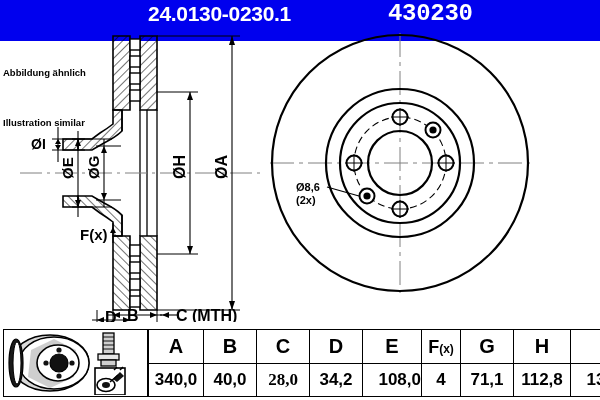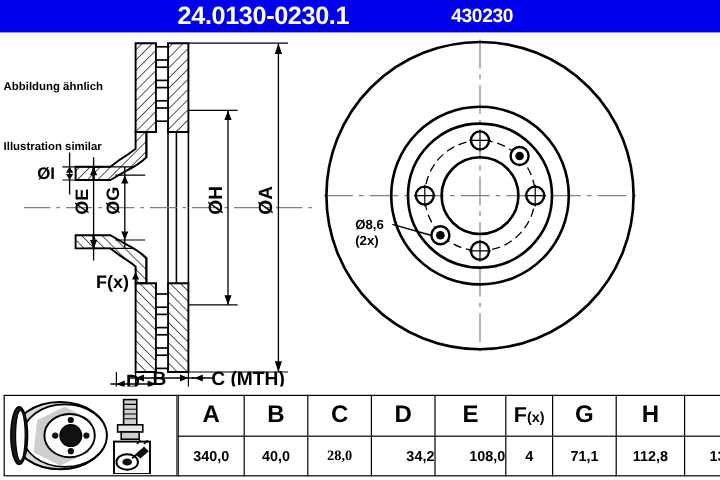--- a/index.html
+++ b/index.html
@@ -13,39 +13,40 @@
     position: relative;
     overflow: hidden;
     font-family: "Liberation Sans", sans-serif;
     color: #000;
   }
 
   
   #header-bar {
     position: absolute;
     left: 0; top: 0;
-    width: 600px; height: 27px;
+    width: 600px; height: 41px;
     background: #0000ee;
     color: #ffffff;
   }
   #header-part-number {
     position: absolute;
     left: 148px; top: 1px;
     font-size: 21px;
     font-weight: bold;
     letter-spacing: -0.3px;
     line-height: 25px;
   }
   #header-ref-number {
     position: absolute;
-    left: 376px; top: 1px;
-    font-size: 16px;
+    left: 388px; top: 1px;
+    font-size: 24px;
     font-weight: bold;
     letter-spacing: -0.3px;
     line-height: 25px;
+    font-family: Liberation Mono, monospace;
   }
 
   
   #notice {
     position: absolute;
     left: 3px; top: 29px;
     font-size: 9.5px;
     font-weight: bold;
     line-height: 11.5px;
   }
@@ -87,21 +88,21 @@
     text-align: center;
     font-weight: bold;
     padding: 0;
   }
   #spec-table tr.hdr td {
     height: 31px;
     font-size: 20px;
   }
   #spec-table tr.val td {
     height: 31px;
-    font-size: 12px;
+    font-size: 17px;
   }
   .fx-main { font-size: 18px; }
   .fx-sub  { font-size: 12px; }
 
   .svg-text {
     font-family: "Liberation Sans", sans-serif;
     font-weight: bold;
     fill: #000;
   }
 </style>
@@ -356,21 +357,21 @@
         <td style="width: 58px;">E</td>
         <td style="width: 38px;"><span class="fx-main">F</span><span class="fx-sub">(x)</span></td>
         <td style="width: 52px;">G</td>
         <td style="width: 56px;">H</td>
         <td style="width: 64px;">I</td>
       </tr>
       <tr class="val">
         <td style="width: 54px;">340,0</td>
         <td style="width: 52px;">40,0</td>
         <td style="width: 52px; font-family: Liberation Serif, serif;">28,0</td>
-        <td style="width: 52px; text-align: right;">34,2</td>
+        <td style="width: 52px;">34,2</td>
         <td style="width: 58px; text-align: right;">108,0</td>
         <td style="width: 38px;">4</td>
         <td style="width: 52px; margin-top: 12px;">71,1</td>
         <td style="width: 56px;">112,8</td>
         <td style="width: 64px;">13,2</td>
       </tr>
     </tbody>
   </table>
 </div>
 

